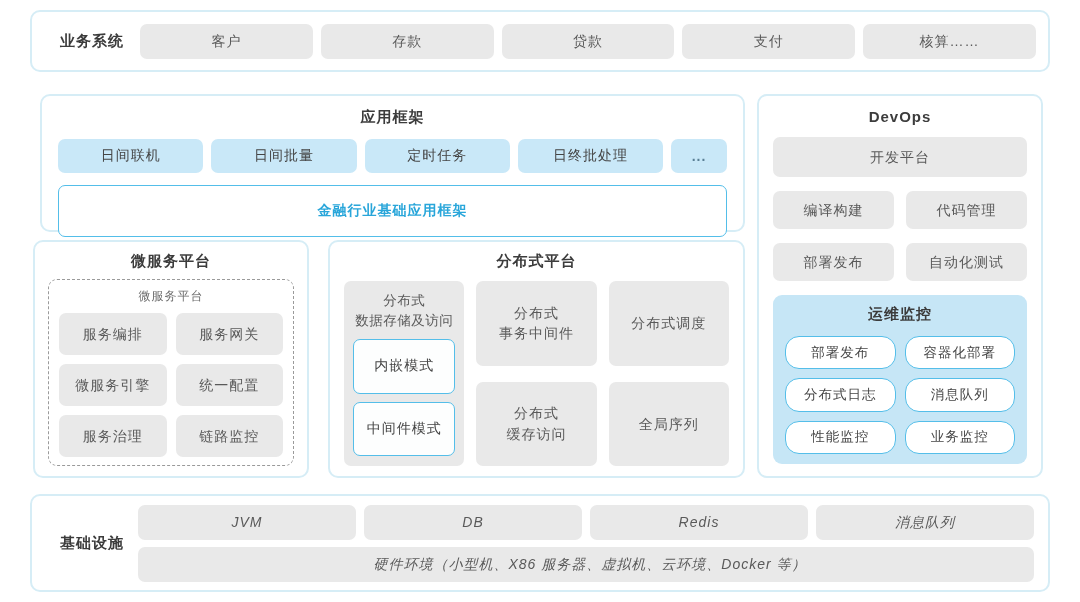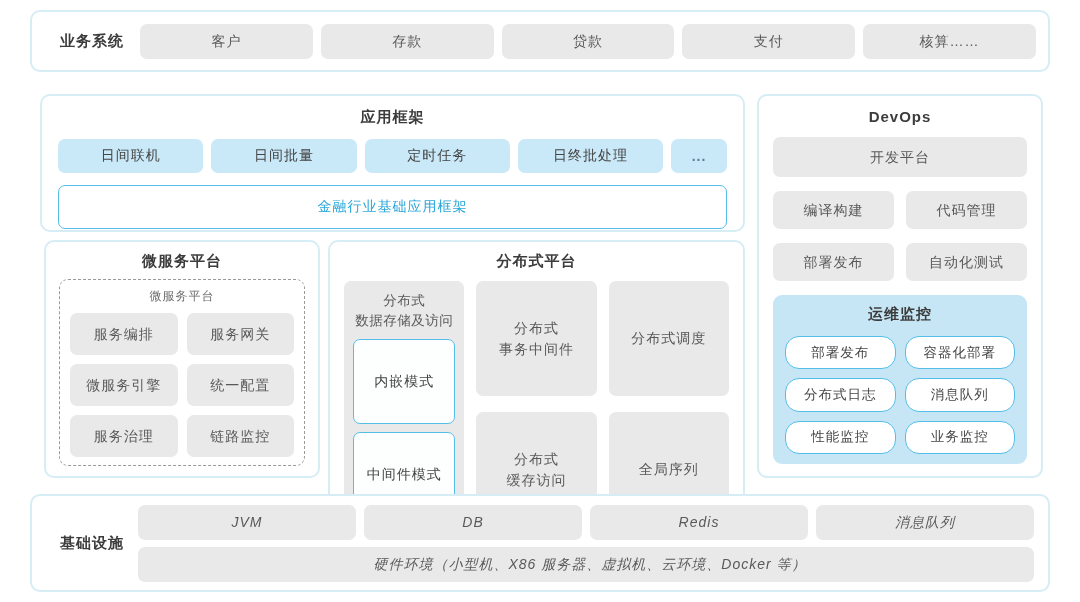--- a/index.html
+++ b/index.html
@@ -48,45 +48,45 @@
   
   #business-panel{left:30px;top:10px;width:1020px;height:62px;display:flex;align-items:center;padding:0 12px;}
   #business-panel .side-label{width:96px;flex:0 0 96px;}
   #business-panel .hbox{flex:1;}
   #business-panel .gray-box{flex:1;height:35px;}
   
   #appframe-panel{left:40px;top:94px;width:705px;height:138px;padding:12px 16px;}
   #appframe-panel .panel-title{margin-bottom:12px;}
   #appframe-panel .blue-box{flex:1;height:34px;}
   #appframe-panel .blue-box.dots{flex:0 0 56px;font-weight:bold;color:#5a7f95;}
-  #appframe-panel .outline-box{margin-top:12px;height:44px;color:var(--blue-text);font-weight:normal;font-size:14px;letter-spacing:1px;}
+  #appframe-panel .outline-box{margin-top:12px;height:52px;color:var(--blue-text);font-weight:bold;font-size:14px;letter-spacing:1px;}
   
   #devops-panel{left:757px;top:94px;width:286px;height:384px;padding:12px 14px;display:flex;flex-direction:column;}
   #devops-panel .panel-title{margin-bottom:12px;}
   #devops-panel .wide{height:40px;margin-bottom:14px;}
   #devops-panel .pair{display:grid;grid-template-columns:1fr 1fr;gap:12px;margin-bottom:14px;}
   #devops-panel .pair .gray-box{height:38px;}
   .monitor{
     flex:1;background:var(--monitor-bg);border-radius:9px;padding:10px 12px;
     display:flex;flex-direction:column;
   }
   .monitor .panel-title{margin-bottom:9px;}
   .monitor .mgrid{flex:1;display:grid;grid-template-columns:1fr 1fr;grid-auto-rows:1fr;gap:9px;}
   .monitor .outline-box{color:var(--dark-text);font-size:13.5px;letter-spacing:1px;border-radius:14px;}
   
-  #micro-panel{left:44px;top:240px;width:276px;height:238px;padding:10px 13px;display:flex;flex-direction:column;}
+  #micro-panel{left:33px;top:240px;width:276px;height:238px;padding:10px 13px;display:flex;flex-direction:column;}
   #micro-panel .panel-title{margin-bottom:8px;}
   .dashed-box{
     flex:1;border:1.5px dashed var(--dash-border);border-radius:9px;
     padding:8px 10px;display:flex;flex-direction:column;
   }
   .dashed-box .inner-title{text-align:center;font-size:12px;color:#6b6b6b;margin-bottom:8px;letter-spacing:1px;}
   .dashed-box .mgrid{flex:1;display:grid;grid-template-columns:1fr 1fr;grid-auto-rows:1fr;gap:9px;}
   
-  #dist-panel{left:328px;top:240px;width:417px;height:299px;padding:10px 14px;display:flex;flex-direction:column;}
+  #dist-panel{left:328px;top:240px;width:417px;height:238px;padding:10px 14px;display:flex;flex-direction:column;}
   #dist-panel .panel-title{margin-bottom:10px;}
   #dist-panel .dgrid{flex:1;display:grid;grid-template-columns:1fr 1fr 1fr;gap:12px;}
   .storage-box{
     background:var(--gray-box);border-radius:7px;padding:10px 9px;
     display:flex;flex-direction:column;color:var(--gray-text);
   }
   .storage-box .storage-label{
     text-align:center;font-size:13.5px;white-space:pre-line;line-height:1.45;letter-spacing:0.5px;margin-bottom:9px;
   }
   .storage-box .outline-box{flex:1;color:var(--dark-text);font-size:14px;letter-spacing:1px;background:#fdfefe;}

